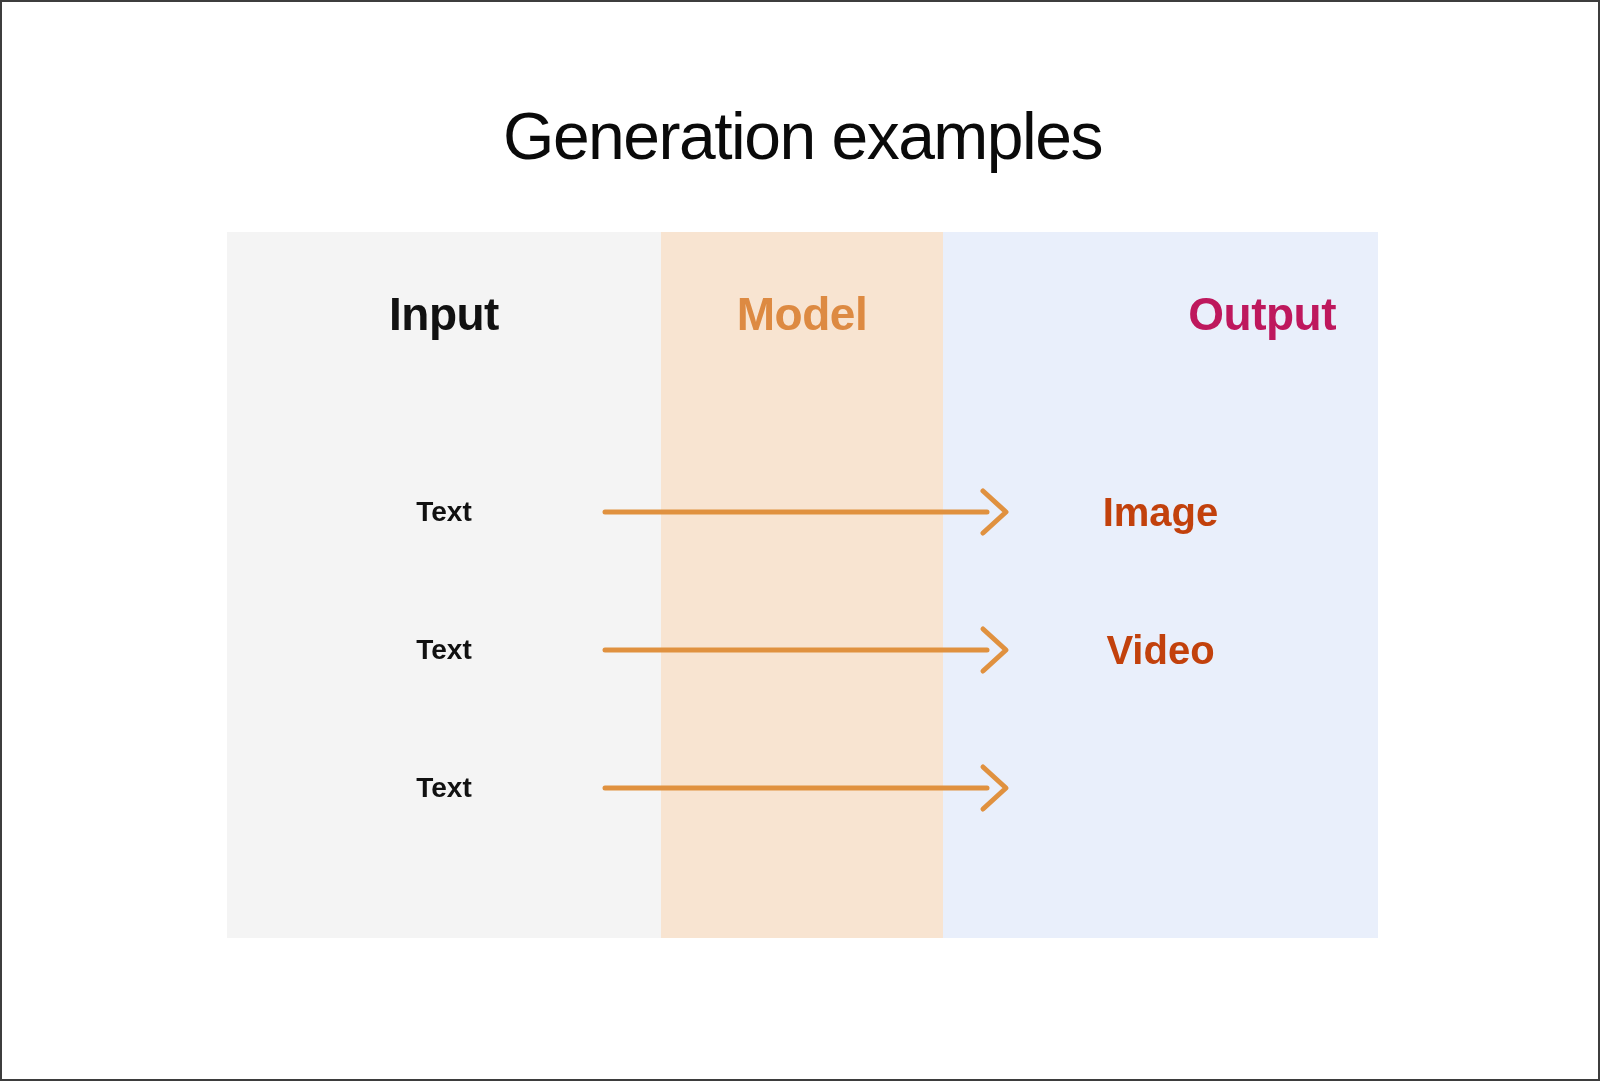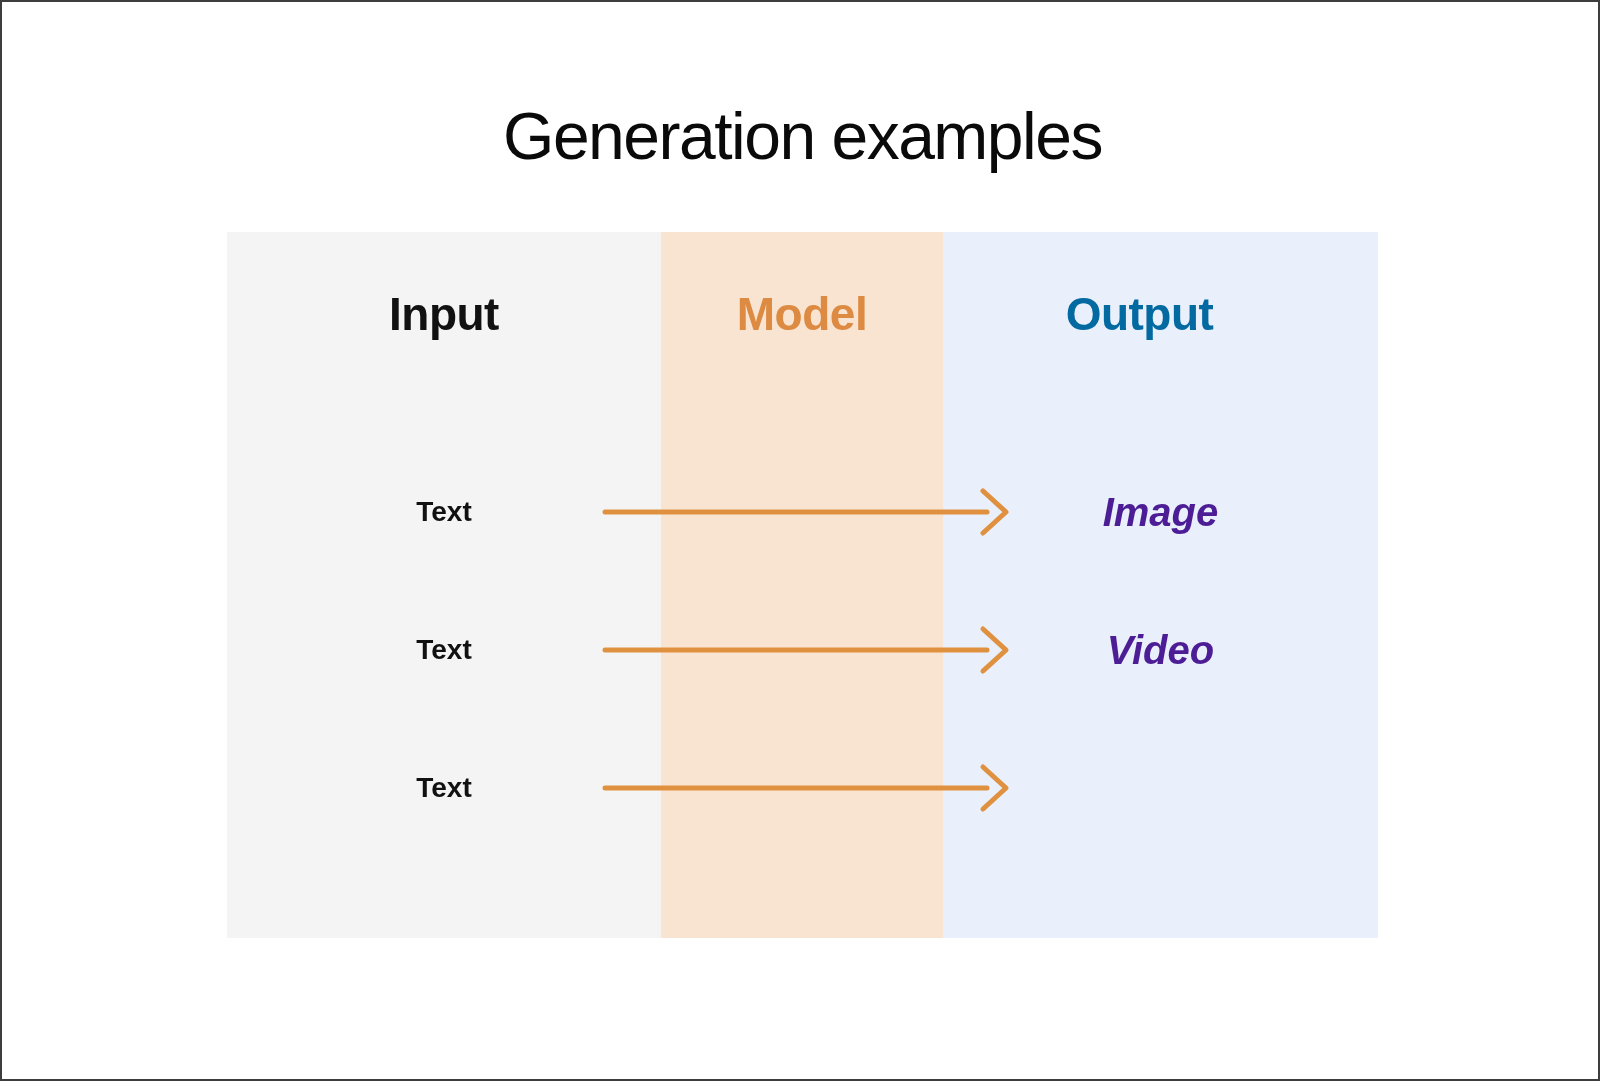--- a/index.html
+++ b/index.html
@@ -48,21 +48,21 @@
     top: 52px;
     height: 60px;
     line-height: 60px;
     text-align: center;
     font-size: 46px;
     font-weight: bold;
     letter-spacing: -0.5px;
   }
   .hdr-input  { left: 0;     width: 434px; color: #111111; }
   .hdr-model  { left: 434px; width: 282px; color: #dd8a42; }
-  .hdr-output { left: 716px; width: 393px; color: #0369a1; }
+  .hdr-output { left: 716px; width: 393px; color: #be185d; text-align: right; }
 
   .row {
     position: absolute;
     left: 0;
     width: 1151px;
     height: 60px;
   }
   .row-1 { top: 250px; }
   .row-2 { top: 388px; }
   .row-3 { top: 526px; }
@@ -80,22 +80,21 @@
   }
   .row .output-label {
     position: absolute;
     left: 716px;
     width: 435px;
     height: 60px;
     line-height: 60px;
     text-align: center;
     font-size: 40px;
     font-weight: bold;
-    color: #4c1d95;
-    font-style: italic;
+    color: #c2410c;
   }
   .row .arrow {
     position: absolute;
     left: 375px;
     top: 0;
     width: 410px;
     height: 60px;
   }
 </style>
 </head>

